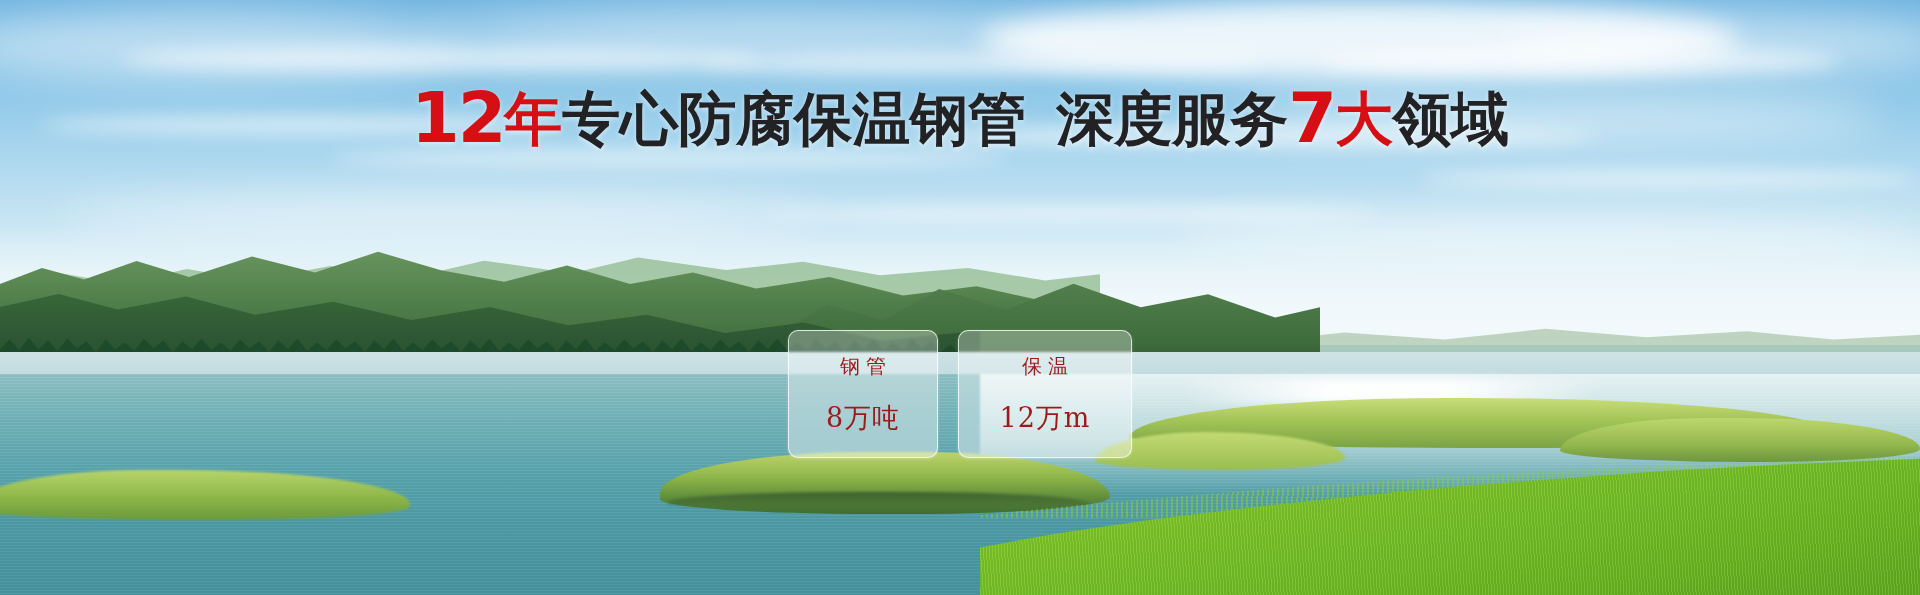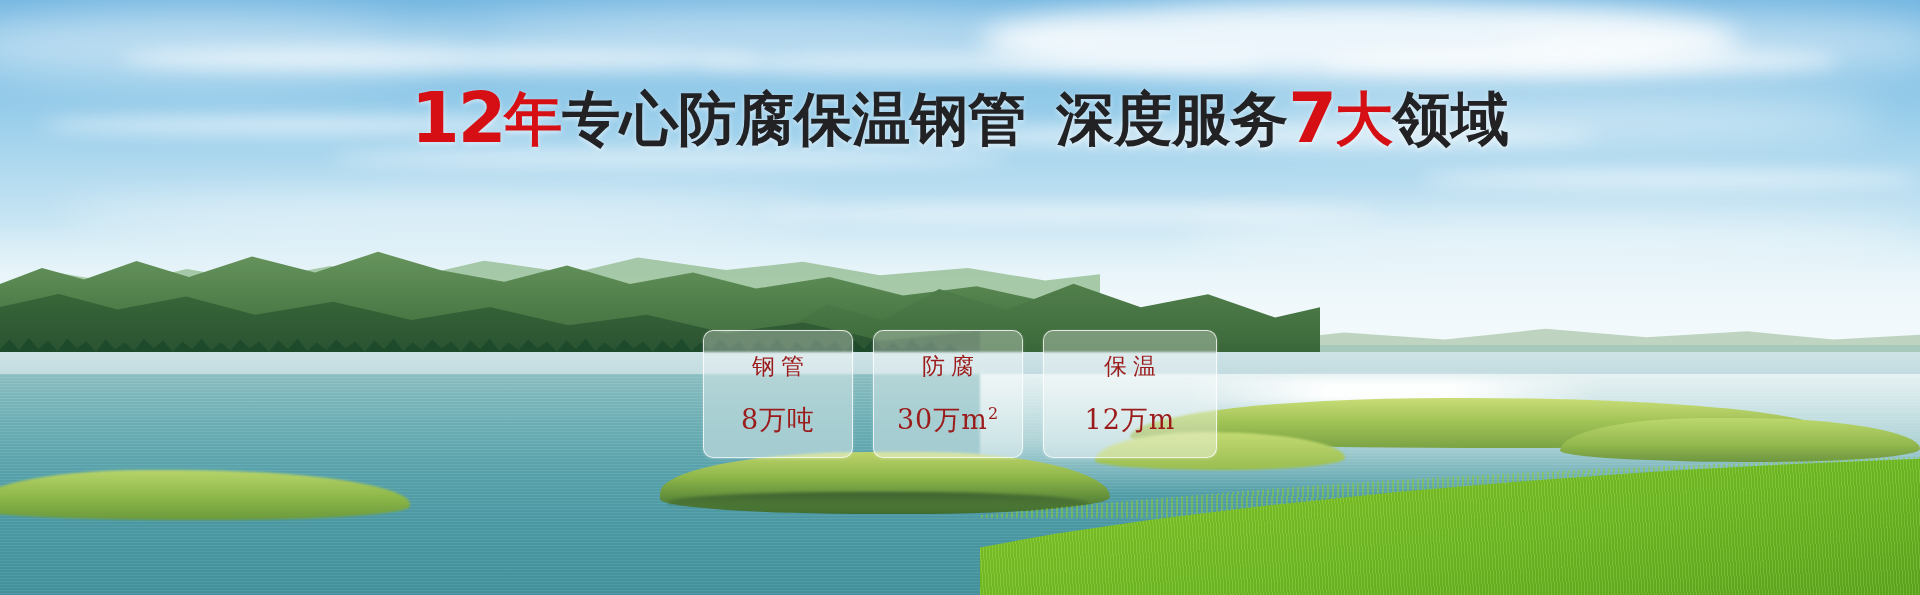--- a/index.html
+++ b/index.html
@@ -248,21 +248,21 @@
     border-radius:10px;
     background:linear-gradient(180deg, rgba(255,255,255,0.30) 0%, rgba(255,255,255,0.42) 100%);
     backdrop-filter:blur(1px);
     display:flex; flex-direction:column;
     align-items:center; justify-content:center;
     gap:20px;
     box-shadow:0 1px 3px rgba(255,255,255,0.25);
   }
   .card.wide { width:174px;text-align:center; }
   .card-label {
-    font-size:23px;
+    font-size:20px;
     color:#9b1b1b;
     letter-spacing:6px;
     text-indent:6px;
     font-family:Liberation Sans, sans-serif;
     white-space:nowrap;
   }
   .card-value {
     font-size:27px;
     color:#9b1b1b;
     letter-spacing:1px;
@@ -326,24 +326,20 @@
     </div>
 
 
     <div class="cards">
 
       <div class="card">
         <div class="card-label">钢管</div>
         <div class="card-value"><span>8万吨</span></div>
       </div>
 
-      <div class="card">
-        <div class="card-label">防腐</div>
-        <div class="card-value"><span>30万m</span><sup>2</sup></div>
-      </div>
 
       <div class="card wide">
         <div class="card-label">保温</div>
         <div class="card-value"><span>12万m</span></div>
       </div>
 
     </div>
   </div>
 </div>
 

